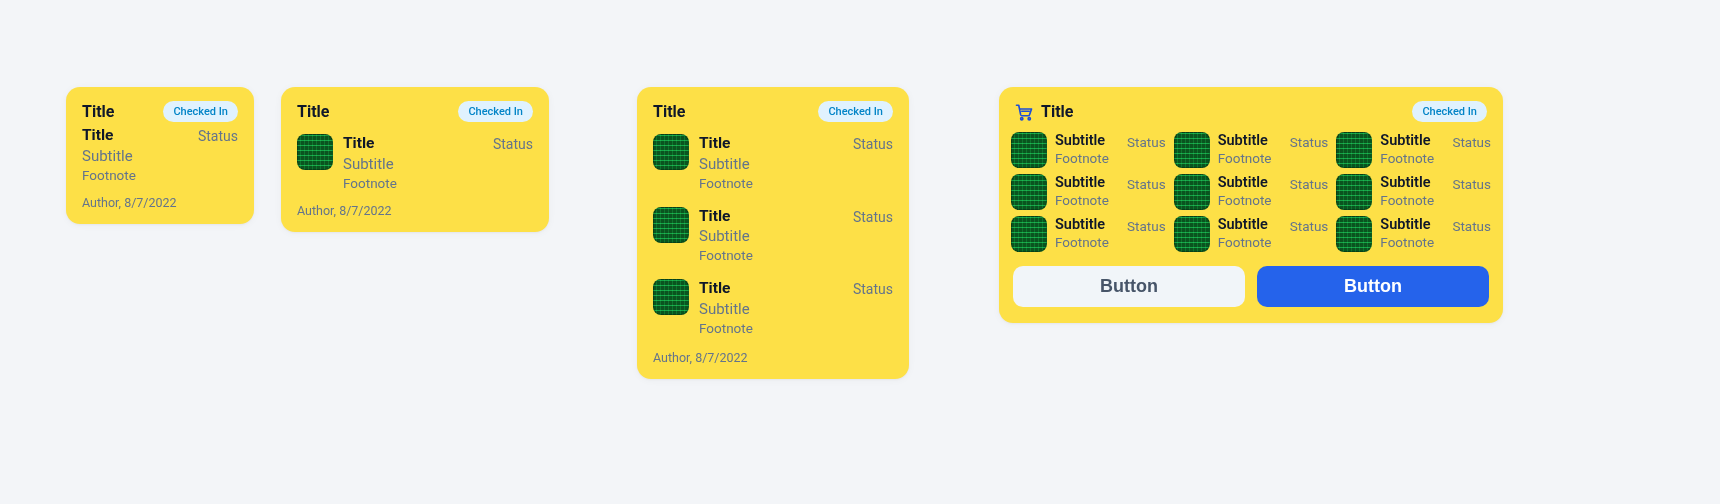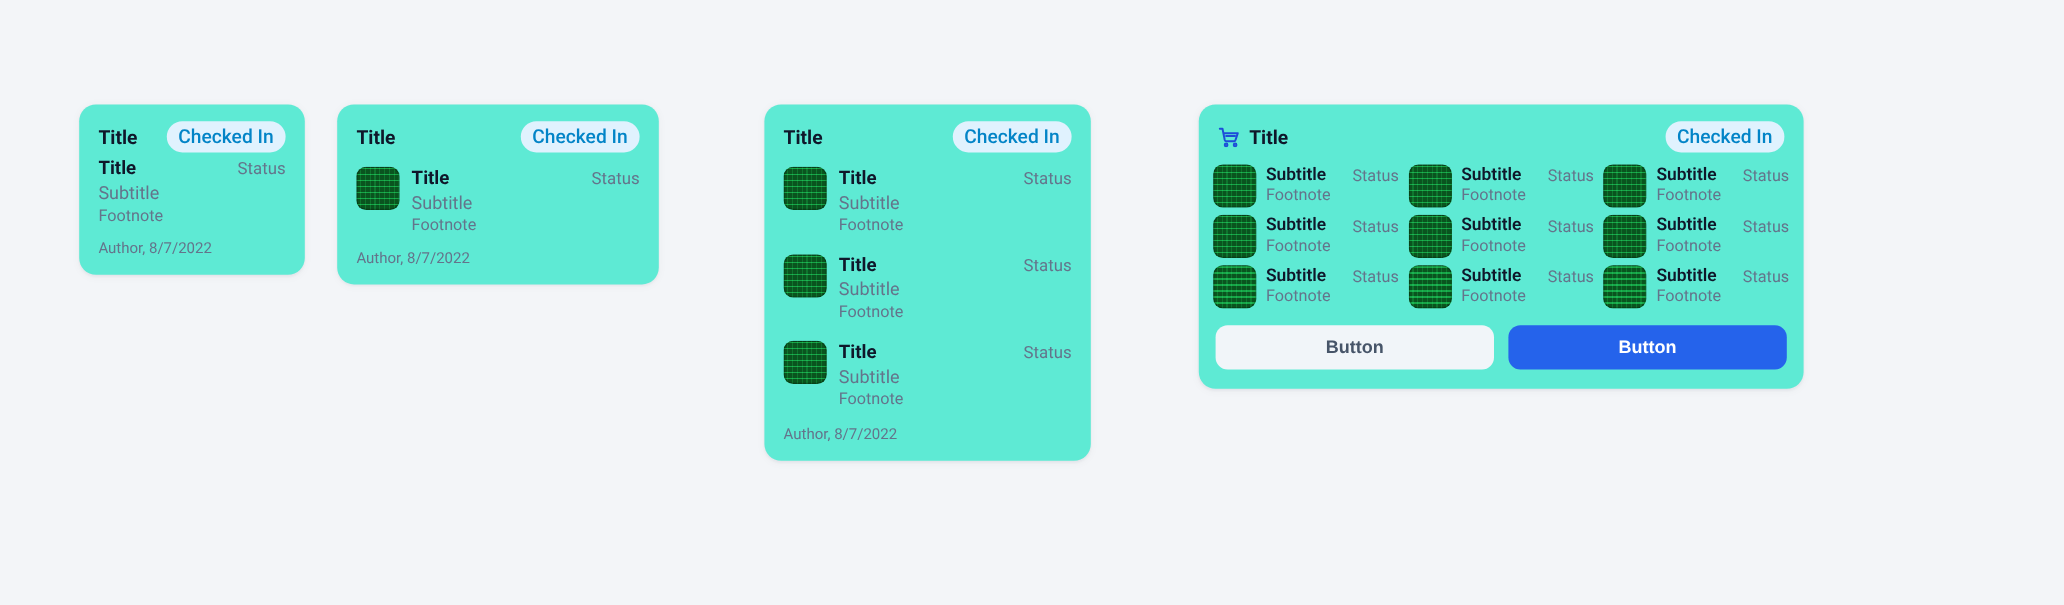--- a/index.html
+++ b/index.html
@@ -22,21 +22,21 @@
   body{
     margin:0;
     background:#f3f5f8;
     font-family:-apple-system,BlinkMacSystemFont,"Segoe UI",Roboto,"Helvetica Neue",Arial,sans-serif;
     color:var(--navy);
     width:1720px;
     height:504px;
     position:relative;
   }
   .card{
-    background:#5eead4;
+    background:#fde047;
     border-radius:14px;
     box-shadow:0 1px 2px rgba(15,23,42,.04), 0 1px 8px rgba(15,23,42,.04);
     position:absolute;
   }
   .card-header{
     display:flex;
     align-items:center;
     justify-content:space-between;
     padding:14px 16px 6px 16px;
   }
@@ -44,21 +44,21 @@
     font-size:16px;
     font-weight:700;
     color:var(--navy);
     display:flex;
     align-items:center;
     gap:8px;
   }
   .badge{
     background:var(--sky-100);
     color:var(--sky-600);
-    font-size:16px;
+    font-size:11px;
     line-height:1;
     padding:5px 10px;
     border-radius:999px;
     font-weight:500;
     white-space:nowrap;
   }
   .author-line{
     font-size:12.5px;
     color:var(--slate-500);
     padding:6px 16px 14px 16px;
@@ -101,21 +101,21 @@
   .grid-item .entry-sub{font-size:14.5px;font-weight:600;color:var(--navy);margin:0;}
   .grid-item .entry-foot{font-size:13.5px;color:var(--slate-500);margin-top:1px;}
   .grid-item .entry-status{font-size:13.5px;color:var(--slate-500);}
 
   .btn-row{
     display:flex;gap:12px;padding:8px 14px 16px 14px;
   }
   .btn{
     flex:1;
     border-radius:10px;
-    font-size:15px;font-weight:700;
+    font-size:18px;font-weight:700;
     padding:10px 0;
     text-align:center;
     cursor:pointer;
     border:none;
   }
   .btn-secondary{background:var(--slate-100);color:var(--slate-600);}
   .btn-primary{background:var(--blue-600);color:#fff;}
 
   .cart-icon svg{display:block;}
 

